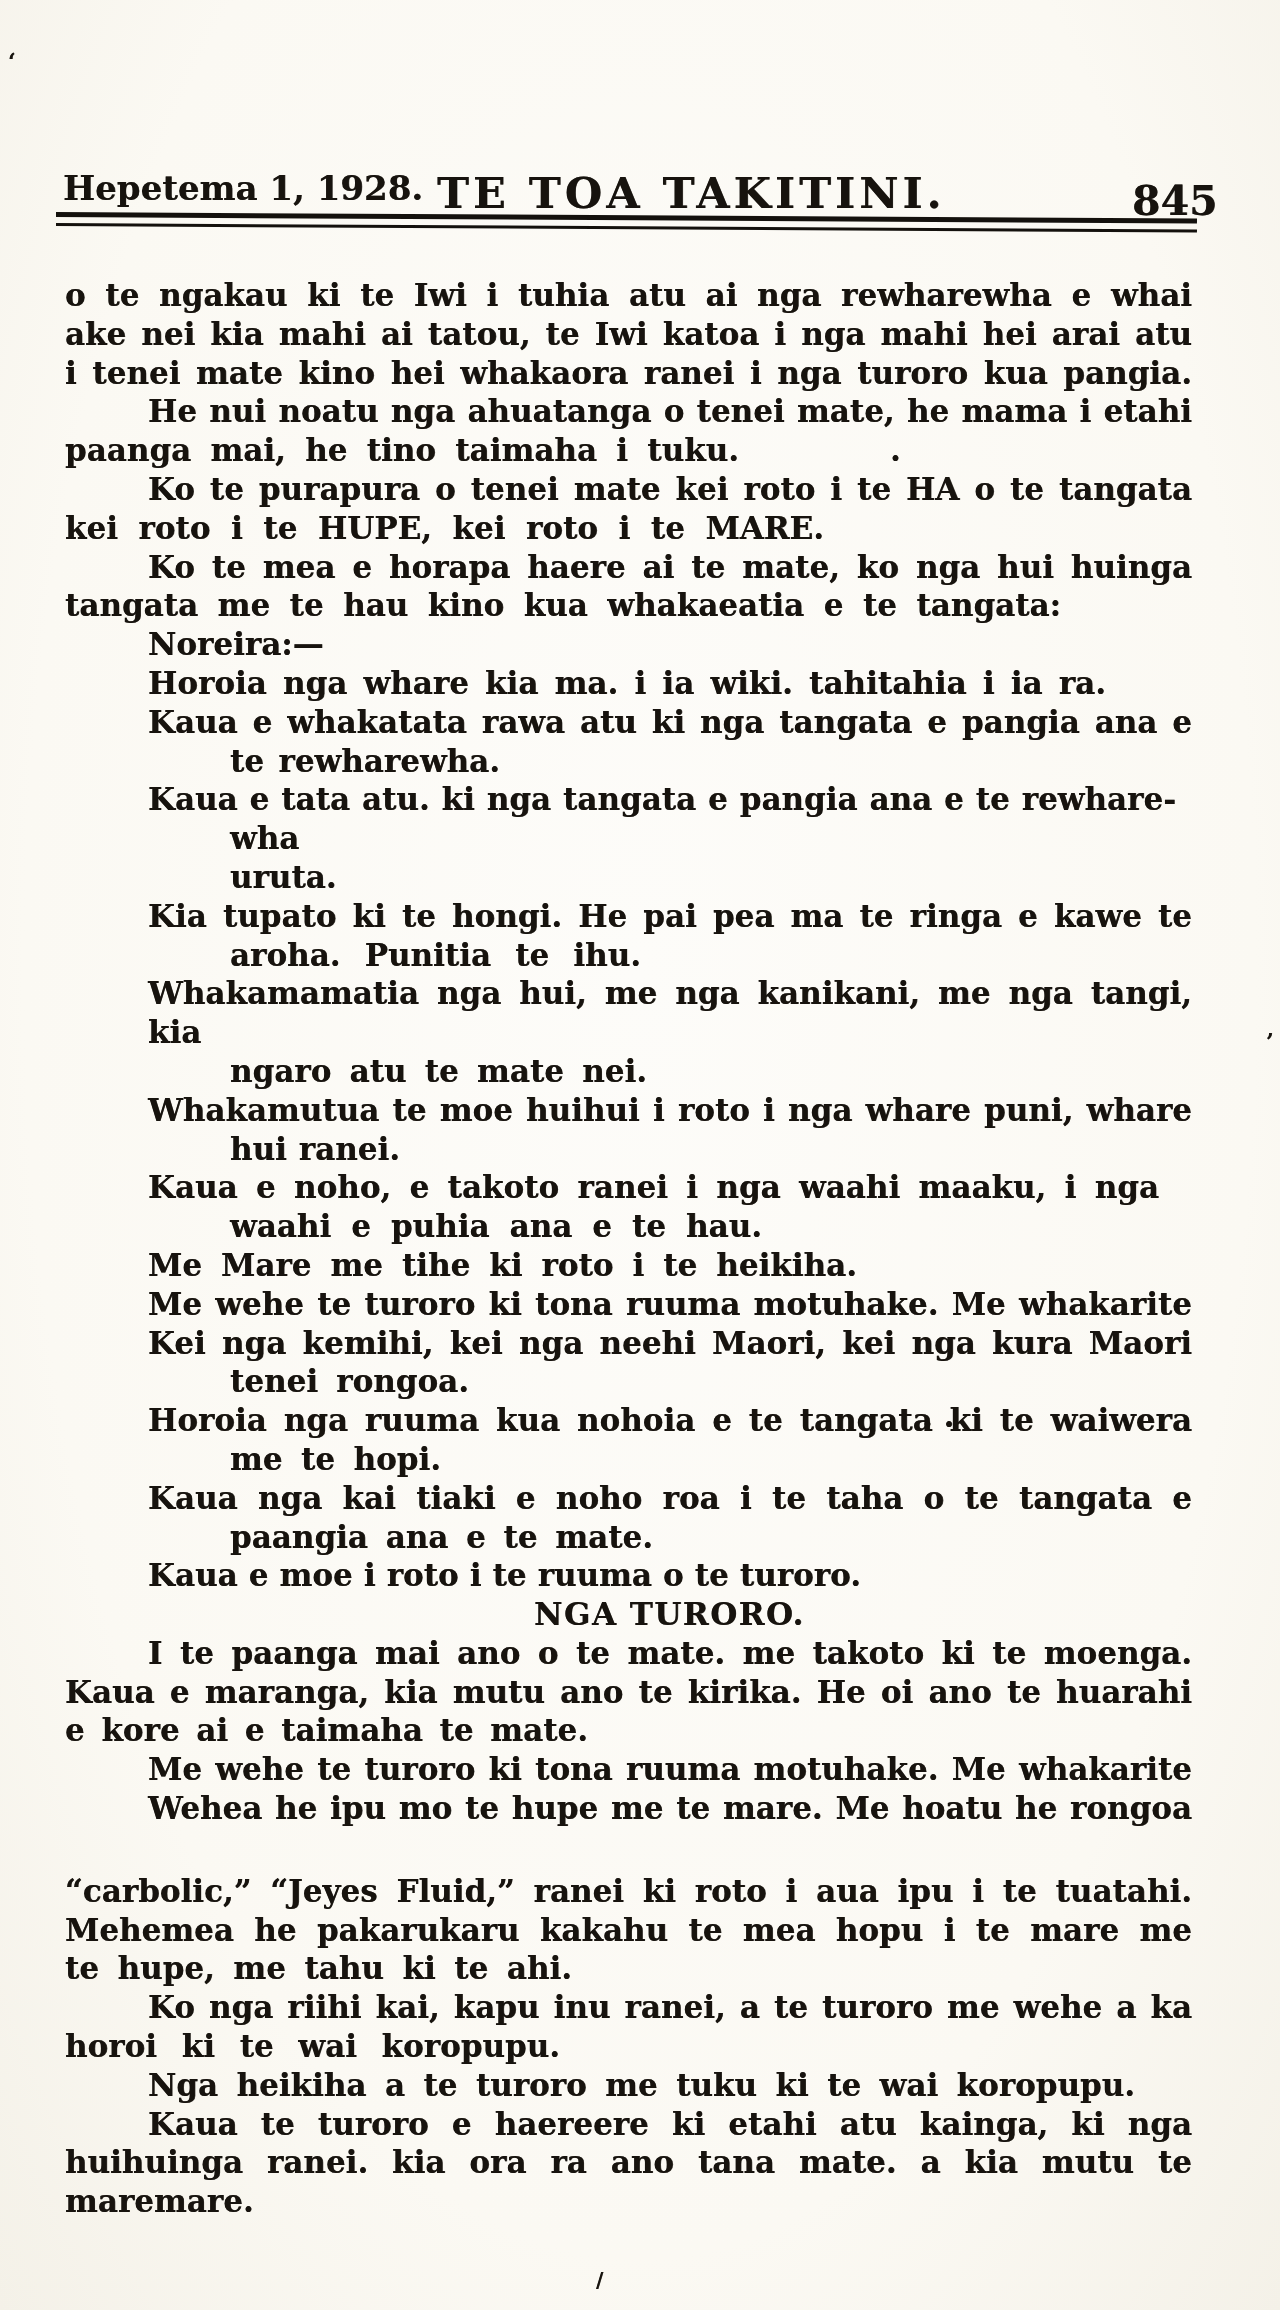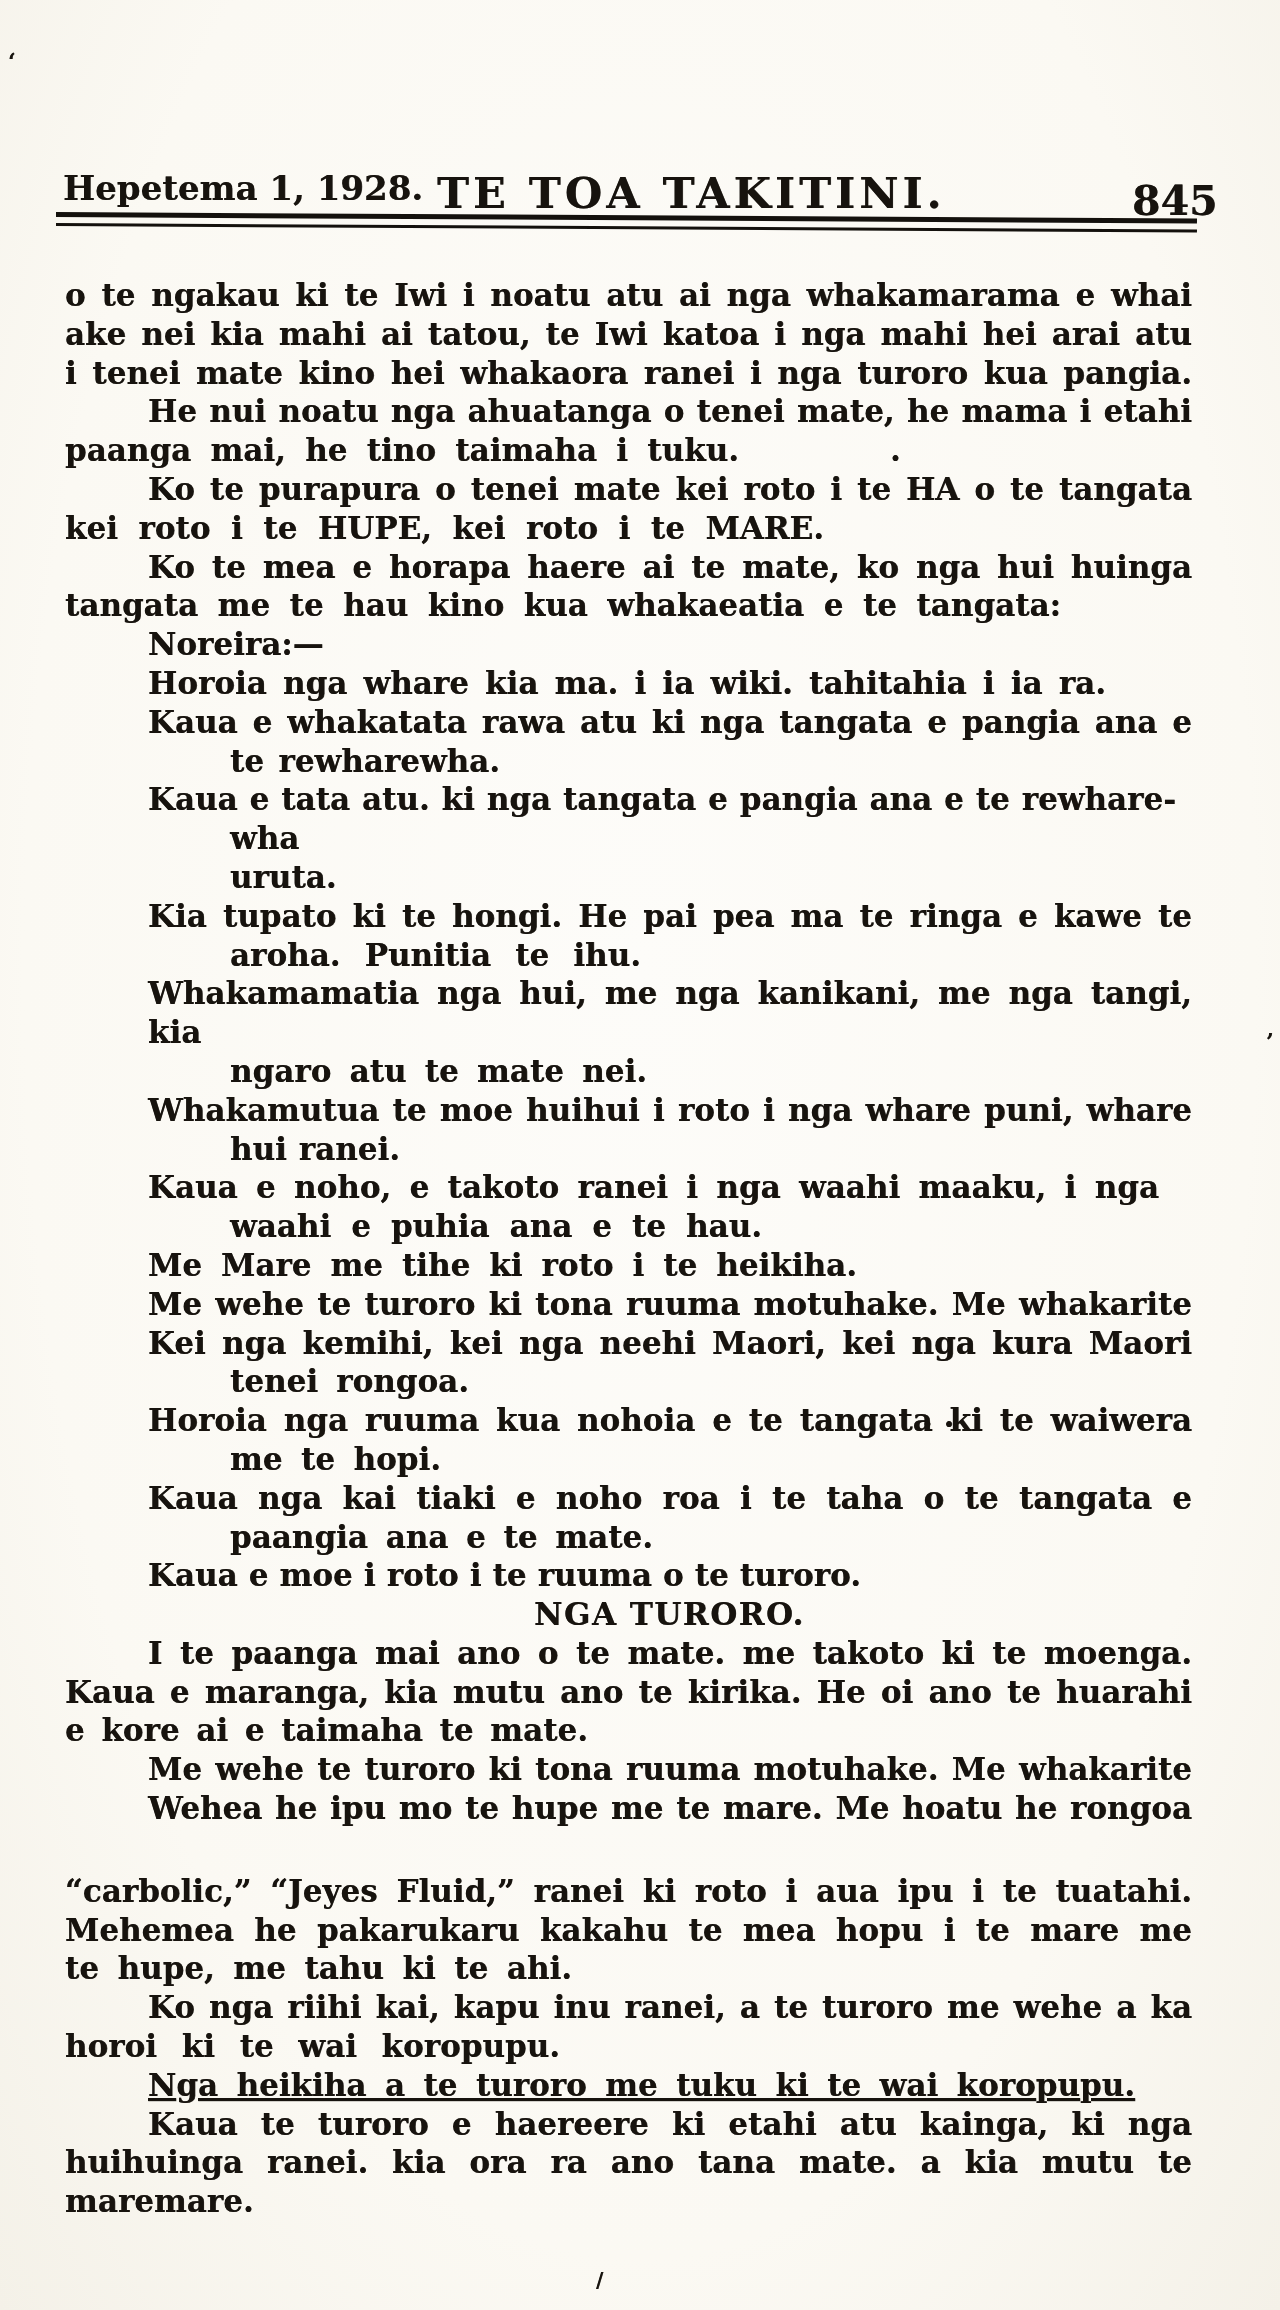--- a/index.html
+++ b/index.html
@@ -61,21 +61,21 @@
     <span class="header-date">Hepetema 1, 1928.</span>
     <span class="header-title">TE TOA TAKITINI.</span>
     <span class="header-page">845</span>
   </div>
 
   <div class="rule rule-thick"></div>
   <div class="rule rule-thin"></div>
 
   <div class="textflow">
     <div id="body1">
-        <div class="line" style="margin-left: 0px; width: 1127px;">o te ngakau ki te Iwi i noatu atu ai nga whakamarama e whai</div>
+        <div class="line" style="margin-left: 0px; width: 1127px;">o te ngakau ki te Iwi i tuhia atu ai nga rewharewha e whai</div>
         <div class="line" style="margin-left: 0px; width: 1127px;">ake nei kia mahi ai tatou, te Iwi katoa i nga mahi hei arai atu</div>
         <div class="line" style="margin-left: 0px; width: 1127px;">i tenei mate kino hei whakaora ranei i nga turoro kua pangia.</div>
         <div class="line" style="margin-left: 83px; width: 1044px;">He nui noatu nga ahuatanga o tenei mate, he mama i etahi</div>
         <div class="line" style="margin-left: 0px; width: 674px;">paanga mai, he tino taimaha i tuku.</div>
         <div class="line" style="margin-left: 83px; width: 1044px;">Ko te purapura o tenei mate kei roto i te HA o te tangata</div>
         <div class="line" style="margin-left: 0px; width: 759px;">kei roto i te HUPE, kei roto i te MARE.</div>
         <div class="line" style="margin-left: 83px; width: 1044px;">Ko te mea e horapa haere ai te mate, ko nga hui huinga</div>
         <div class="line" style="margin-left: 0px; width: 996px;">tangata me te hau kino kua whakaeatia e te tangata:</div>
         <div class="line nat" style="margin-left: 83px;">Noreira:—</div>
         <div class="line" style="margin-left: 83px; width: 958px;">Horoia nga whare kia ma. i ia wiki. tahitahia i ia ra.</div>
@@ -106,21 +106,21 @@
         <div class="line" style="margin-left: 83px; width: 1044px;">I te paanga mai ano o te mate. me takoto ki te moenga.</div>
         <div class="line" style="margin-left: 0px; width: 1127px;">Kaua e maranga, kia mutu ano te kirika.  He oi ano te huarahi</div>
         <div class="line" style="margin-left: 0px; width: 523px;">e kore ai e taimaha te mate.</div>
         <div class="line" style="margin-left: 83px; width: 1044px;">Me wehe te turoro ki tona ruuma motuhake. Me whakarite</div>
         <div class="line" style="margin-left: 83px; width: 1044px;">Wehea he ipu mo te hupe me te mare. Me hoatu he rongoa</div>
         <div class="line" style="margin-left: 0px; width: 1127px; margin-top: 44px;">“carbolic,” “Jeyes Fluid,” ranei ki roto i aua ipu i te tuatahi.</div>
         <div class="line" style="margin-left: 0px; width: 1127px;">Mehemea he pakarukaru kakahu te mea hopu i te mare me</div>
         <div class="line" style="margin-left: 0px; width: 507px;">te hupe, me tahu ki te ahi.</div>
         <div class="line" style="margin-left: 83px; width: 1044px;">Ko nga riihi kai, kapu inu ranei, a te turoro me wehe a ka</div>
         <div class="line" style="margin-left: 0px; width: 495px;">horoi ki te wai koropupu.</div>
-        <div class="line" style="margin-left: 83px; width: 987px; text-decoration: underline;">Nga heikiha a te turoro me tuku ki te wai koropupu.</div>
+        <div class="line" style="margin-left: 83px; width: 987px;">Nga heikiha a te turoro me tuku ki te wai koropupu.</div>
         <div class="line" style="margin-left: 83px; width: 1044px;">Kaua te turoro e haereere ki etahi atu kainga, ki nga</div>
         <div class="line" style="margin-left: 0px; width: 1127px;">huihuinga ranei. kia ora ra ano tana mate. a kia mutu te</div>
         <div class="line nat" style="margin-left: 0px;">maremare.</div>
       </div>
   </div>
 
   <div id="artifacts">
       <span class="artifact" style="left: 8px; top: 48px; font-size: 22px;">‘</span>
       <span class="artifact" style="left: 1266px; top: 1028px; font-size: 22px;">’</span>
       <span class="artifact" style="left: 890px; top: 432px; font-size: 31px;">.</span>

